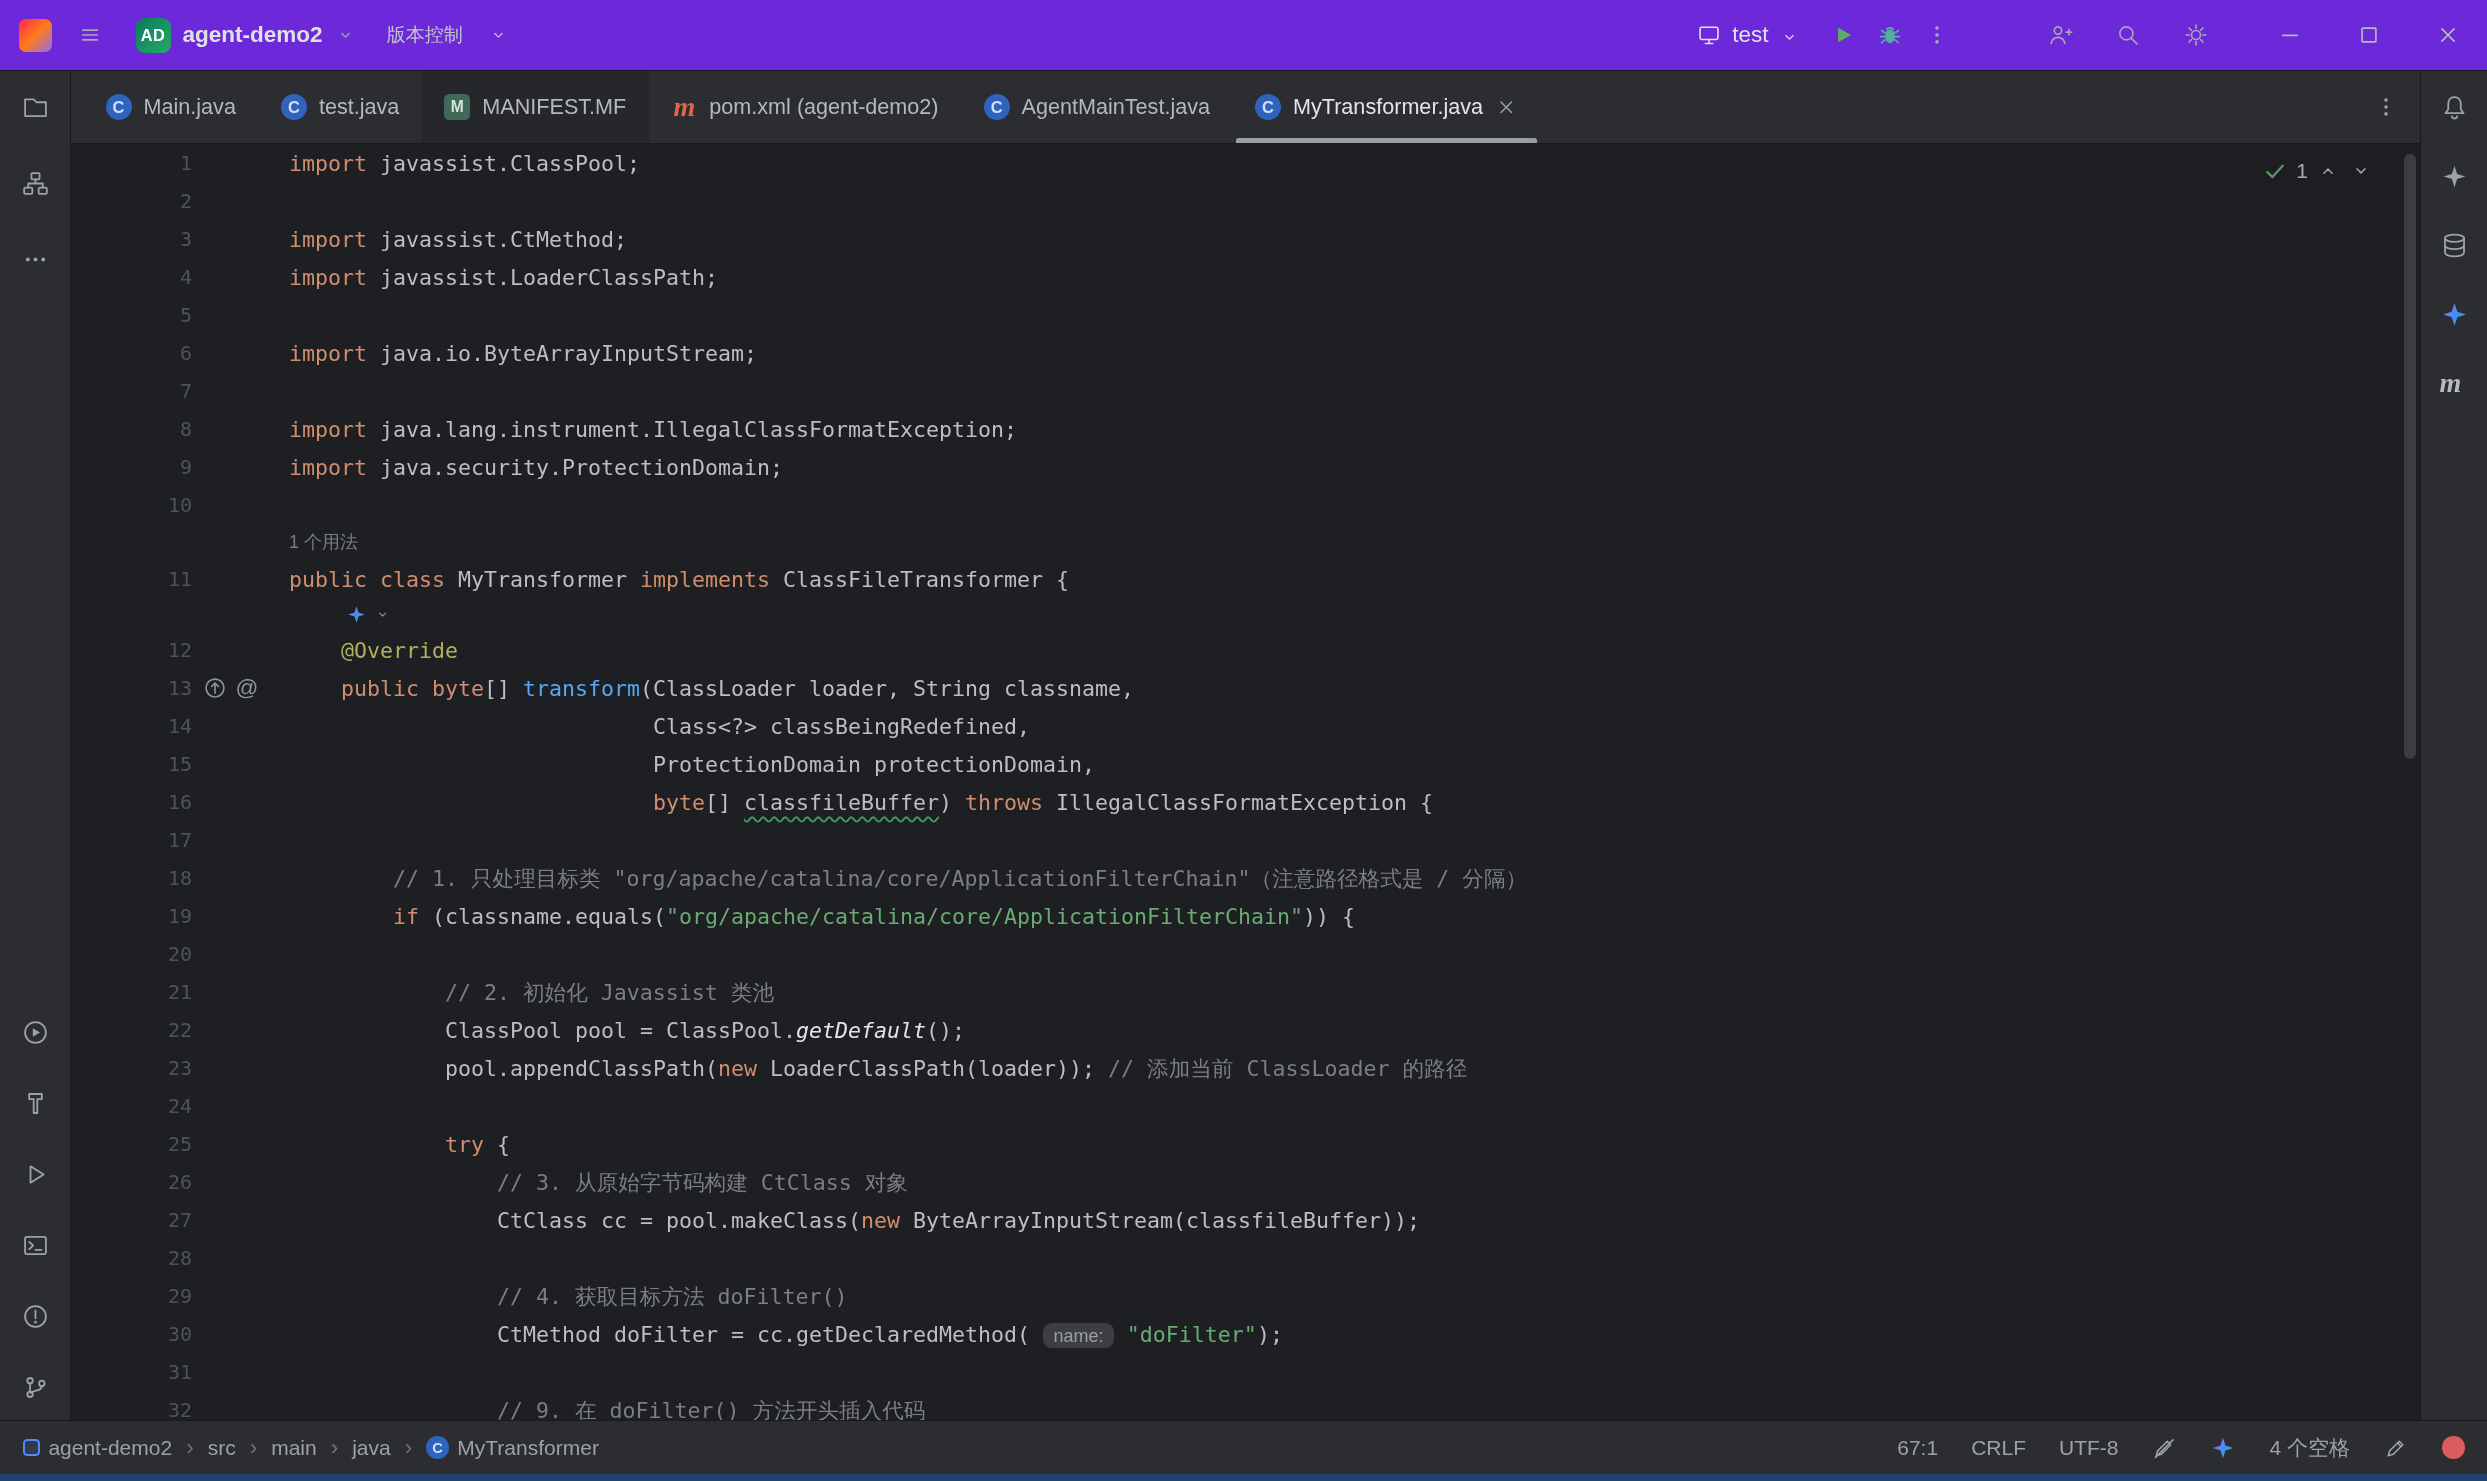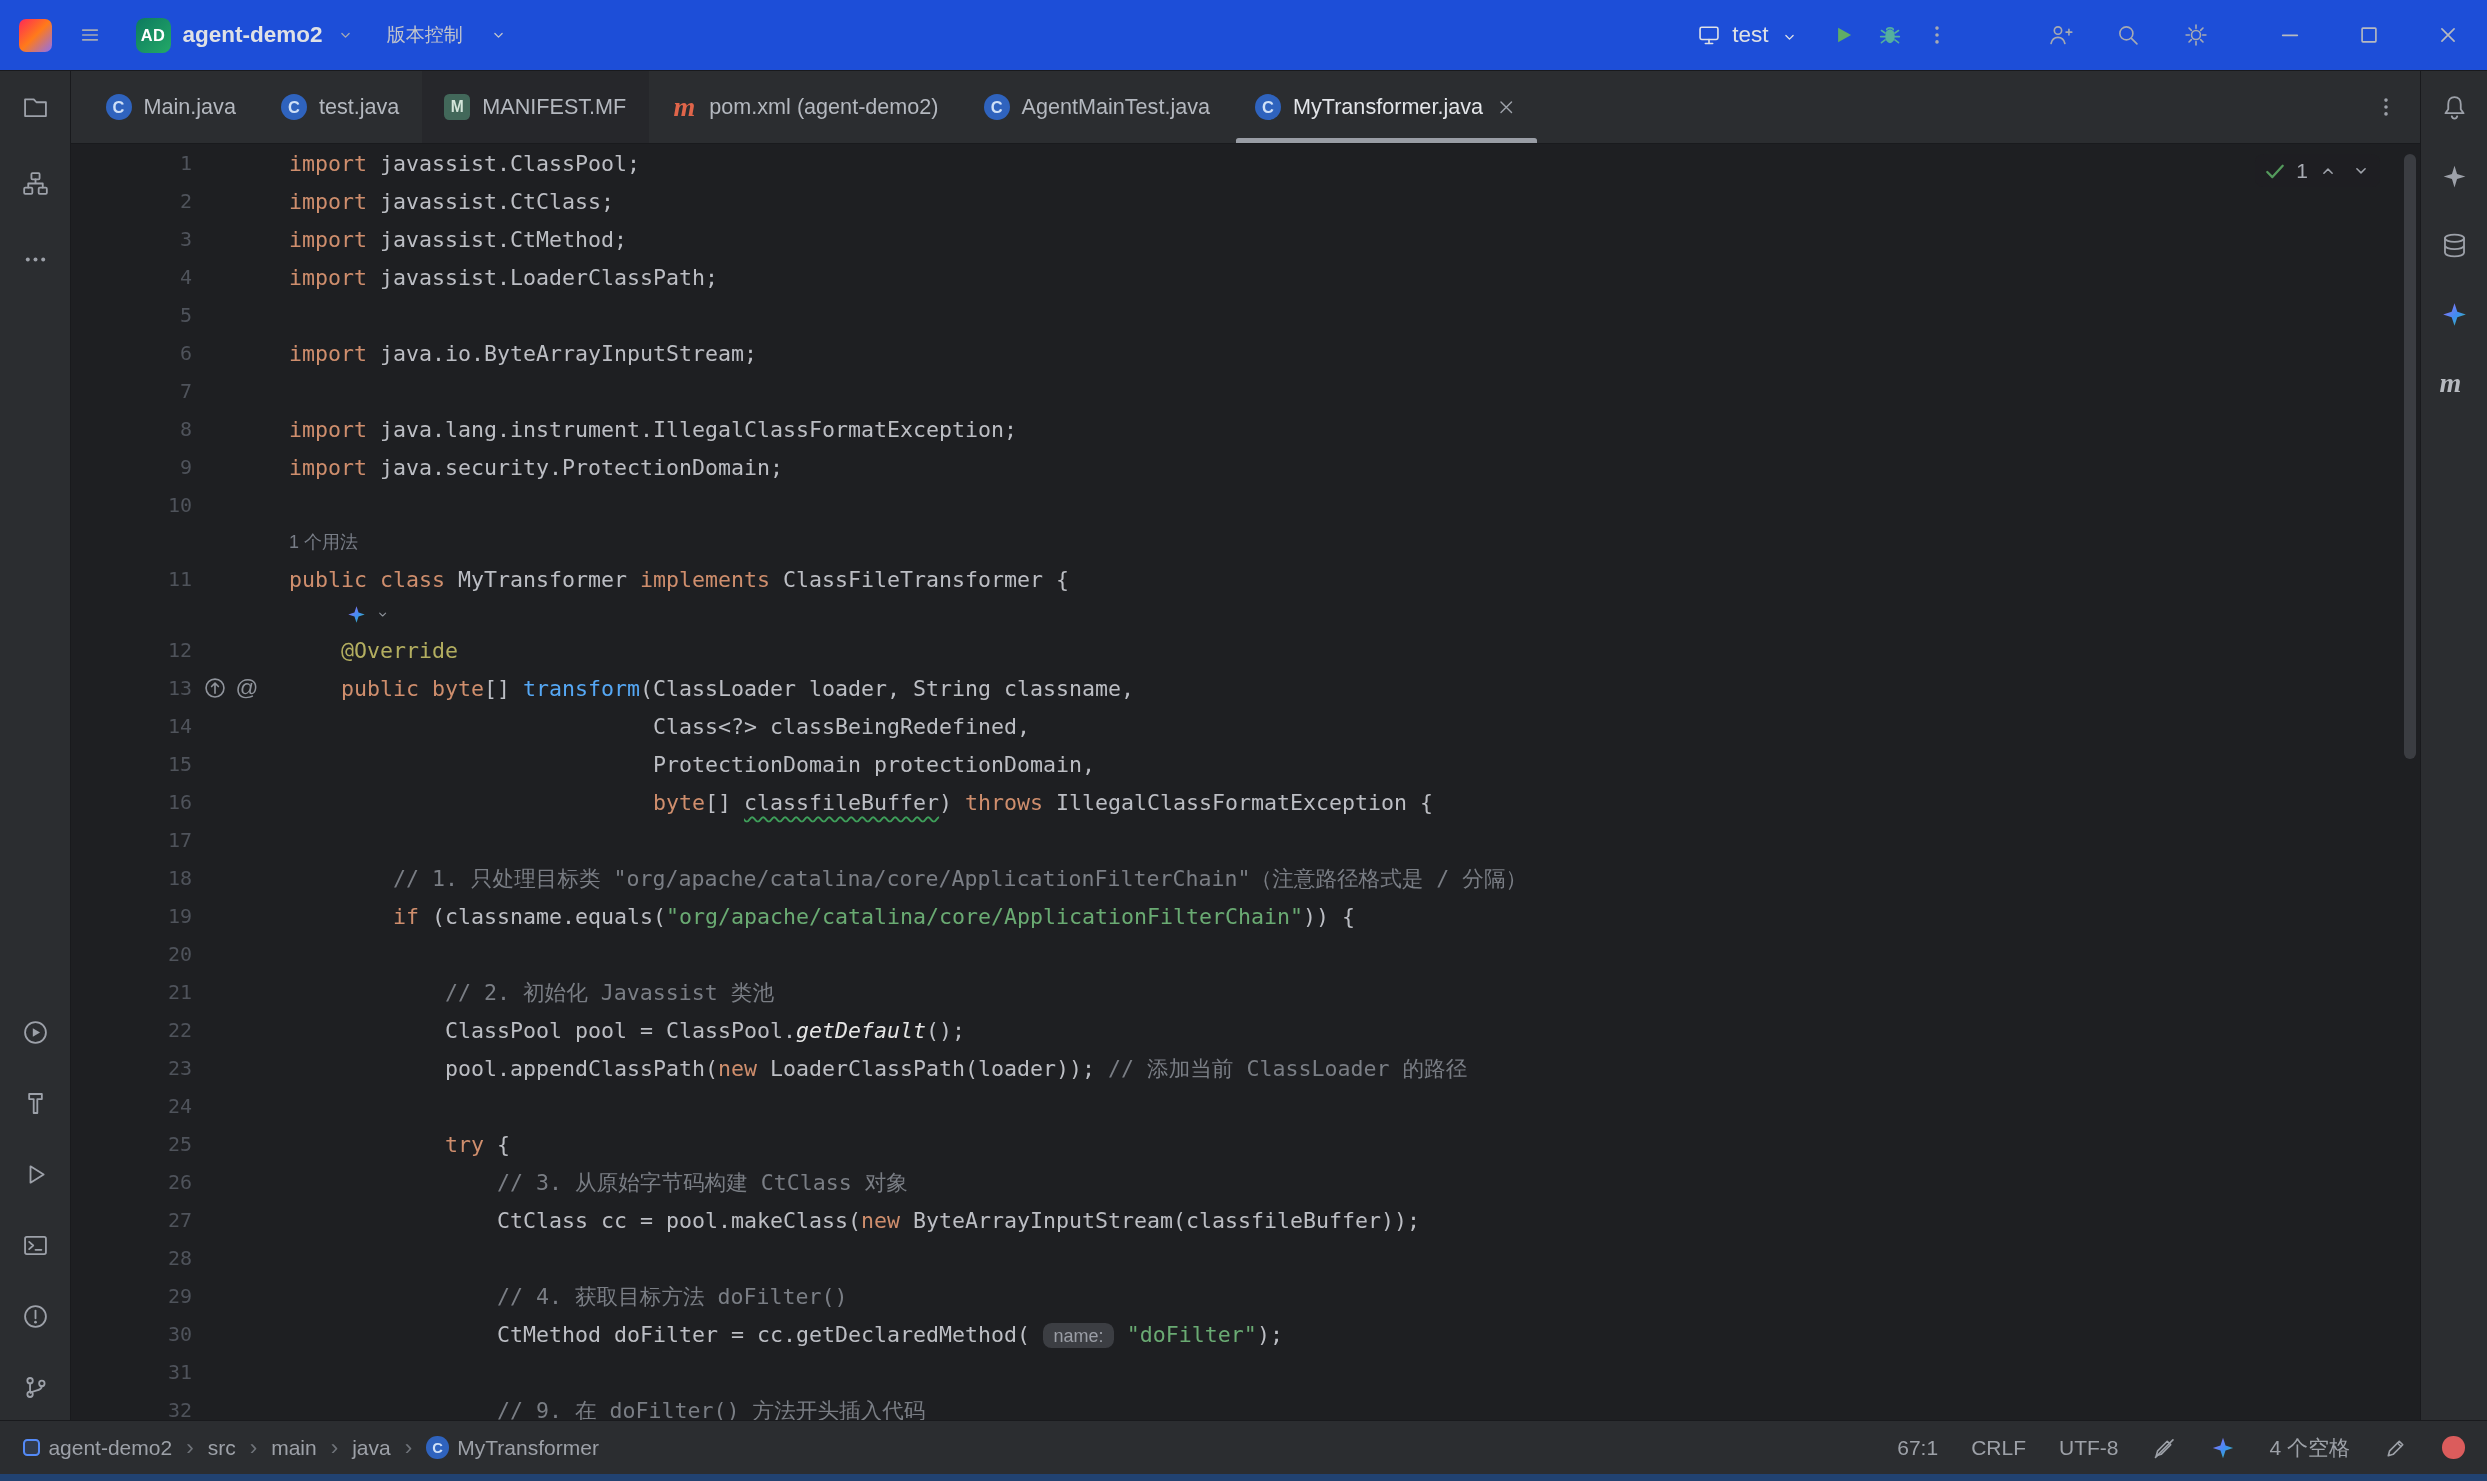--- a/index.html
+++ b/index.html
@@ -1,21 +1,21 @@
 <!DOCTYPE html>
 <html style="font-size:14px"><head>
 <meta charset="utf-8">
 <style>
   *{margin:0;padding:0;box-sizing:border-box}
   html,body{width:2487px;height:1482px;overflow:hidden;background:#1e1f22;font-family:"Liberation Sans",sans-serif}
   button{background:none;border:none;color:inherit;font:inherit;cursor:pointer}
   .app{position:relative;width:2487px;height:1482px;background:#1e1f22}
 
   
-  .titlebar{position:absolute;top:0;left:0;right:0;height:71px;background:#1d4ed8;border-bottom:1.7px solid #191a1d;display:flex;align-items:center;padding-left:19px;gap:14px;color:#a6aab2}
+  .titlebar{position:absolute;top:0;left:0;right:0;height:71px;background:#6d28d9;border-bottom:1.7px solid #191a1d;display:flex;align-items:center;padding-left:19px;gap:14px;color:#a6aab2}
   .logo{width:33px;height:33px;border-radius:7px;background:linear-gradient(135deg,#fe2857 0%,#ff7a1a 50%,#8f6ff0 100%);flex:none}
   .tbtn{height:47px;min-width:47px;border-radius:8.6px;display:flex;align-items:center;justify-content:center;gap:8.6px;color:#a6aab2}
   .ic24{width:21px;height:21px;display:inline-flex}
   .ic30{width:26px;height:26px;display:inline-flex}
   .proj-widget{display:flex;align-items:center;gap:12px;padding:5.2px 8.6px;border-radius:8.6px}
   .proj-badge{width:35px;height:35px;border-radius:8.6px;background:linear-gradient(135deg,#0d7a5f,#23a967);color:#fff;font-size:16.4px;font-weight:700;display:flex;align-items:center;justify-content:center;letter-spacing:0.4px}
   .proj-name{color:#dfe1e5;font-size:22.5px;font-weight:600}
   .vcs-widget{display:flex;align-items:center;gap:25px;color:#c2c5cb;font-size:19px;padding:5.2px 8.6px}
   .tb-right{margin-left:auto;display:flex;align-items:center}
   .run-widget{display:flex;align-items:flex-end;gap:10.4px;color:#dfe1e5;font-size:22.5px;padding:5.2px 12px;margin-right:7px}
@@ -384,21 +384,20 @@
     <div class="editor">
       <div class="code">
           <div class="row coderow">
             <span class="lnum">1</span>
             <span class="gicons"></span>
             <span class="ctext"><span class="tk-k">import</span><span class="tk-p"> javassist.ClassPool;</span></span>
           </div>
           <div class="row coderow">
             <span class="lnum">2</span>
             <span class="gicons"></span>
-            <span class="ctext"><span class="tk-k">import</span><span class="tk-p"> javassist.CtClass;</span></span>
           </div>
           <div class="row coderow">
             <span class="lnum">3</span>
             <span class="gicons"></span>
             <span class="ctext"><span class="tk-k">import</span><span class="tk-p"> javassist.CtMethod;</span></span>
           </div>
           <div class="row coderow">
             <span class="lnum">4</span>
             <span class="gicons"></span>
             <span class="ctext"><span class="tk-k">import</span><span class="tk-p"> javassist.LoaderClassPath;</span></span>

